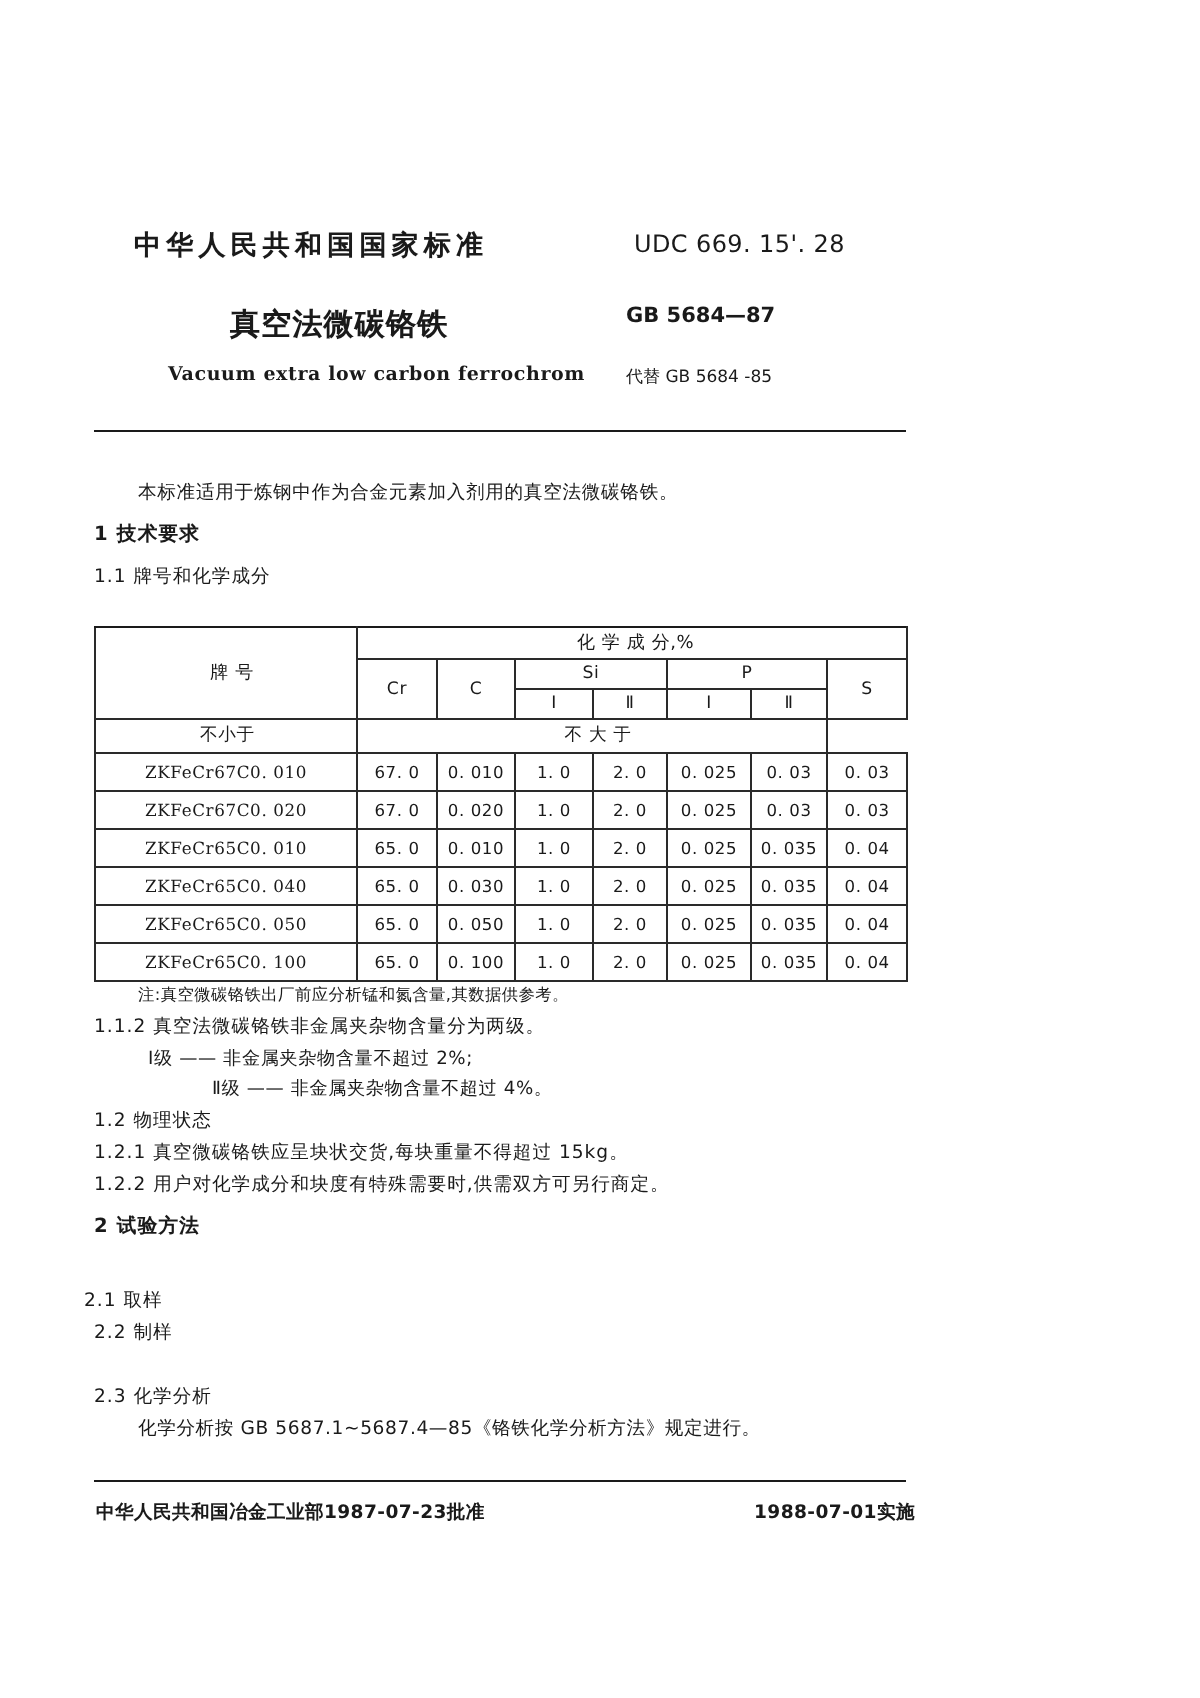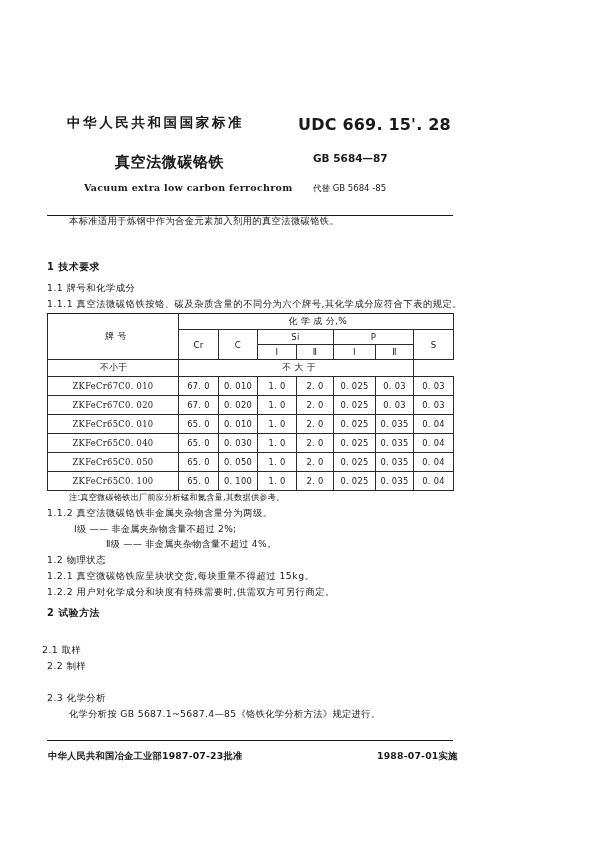--- a/index.html
+++ b/index.html
@@ -25,24 +25,24 @@
     position: absolute;
     left: 67px;
     top: 114px;
     font-size: 13.5px;
     font-weight: bold;
     letter-spacing: 2.6px;
     white-space: nowrap;
   }
   .udc {
     position: absolute;
-    left: 298px;
+    left: 317px;
     top: 115px;
-    font-size: 16px;
-    font-weight: bold;
+    font-size: 12px;
+    font-weight: normal;
     letter-spacing: 0.2px;
     white-space: nowrap;
   }
   .doc-title {
     position: absolute;
     left: 115px;
     top: 153px;
     font-size: 15px;
     font-weight: bold;
     letter-spacing: 0.6px;
@@ -79,21 +79,21 @@
     top: 215px;
     width: 406px;
     height: 0;
     border-top: 1.6px solid #1a1a1a;
   }
 
   
   .intro {
     position: absolute;
     left: 69px;
-    top: 215px;
+    top: 240px;
     font-size: 9.3px;
     letter-spacing: 0.35px;
     white-space: nowrap;
   }
   .sec-h1 {
     position: absolute;
     font-size: 9.8px;
     font-weight: bold;
     letter-spacing: 0.6px;
     white-space: nowrap;
@@ -215,21 +215,20 @@
 
   <div class="doc-title-en">Vacuum extra low carbon ferrochrom</div>
   <div class="gb-replace">代替 GB 5684 -85</div>
 
   <div class="rule-top"></div>
 
   <div class="intro">本标准适用于炼钢中作为合金元素加入剂用的真空法微碳铬铁。</div>
 
   <div class="sec-h1" style="left:47px; top:261px;">1  技术要求</div>
   <div class="sec-h2" style="left:47px; top:282px;text-align:center;">1.1   牌号和化学成分</div>
-  <div class="sec-h2" style="left:47px; top:298px;">1.1.1   真空法微碳铬铁按铬、碳及杂质含量的不同分为六个牌号,其化学成分应符合下表的规定。</div>
 
   <div class="tbl-wrap">
     <table class="spec">
       <colgroup>
         <col style="width:131px">
         <col style="width:40px">
         <col style="width:39px">
         <col style="width:39px">
         <col style="width:37px">
         <col style="width:42px">

